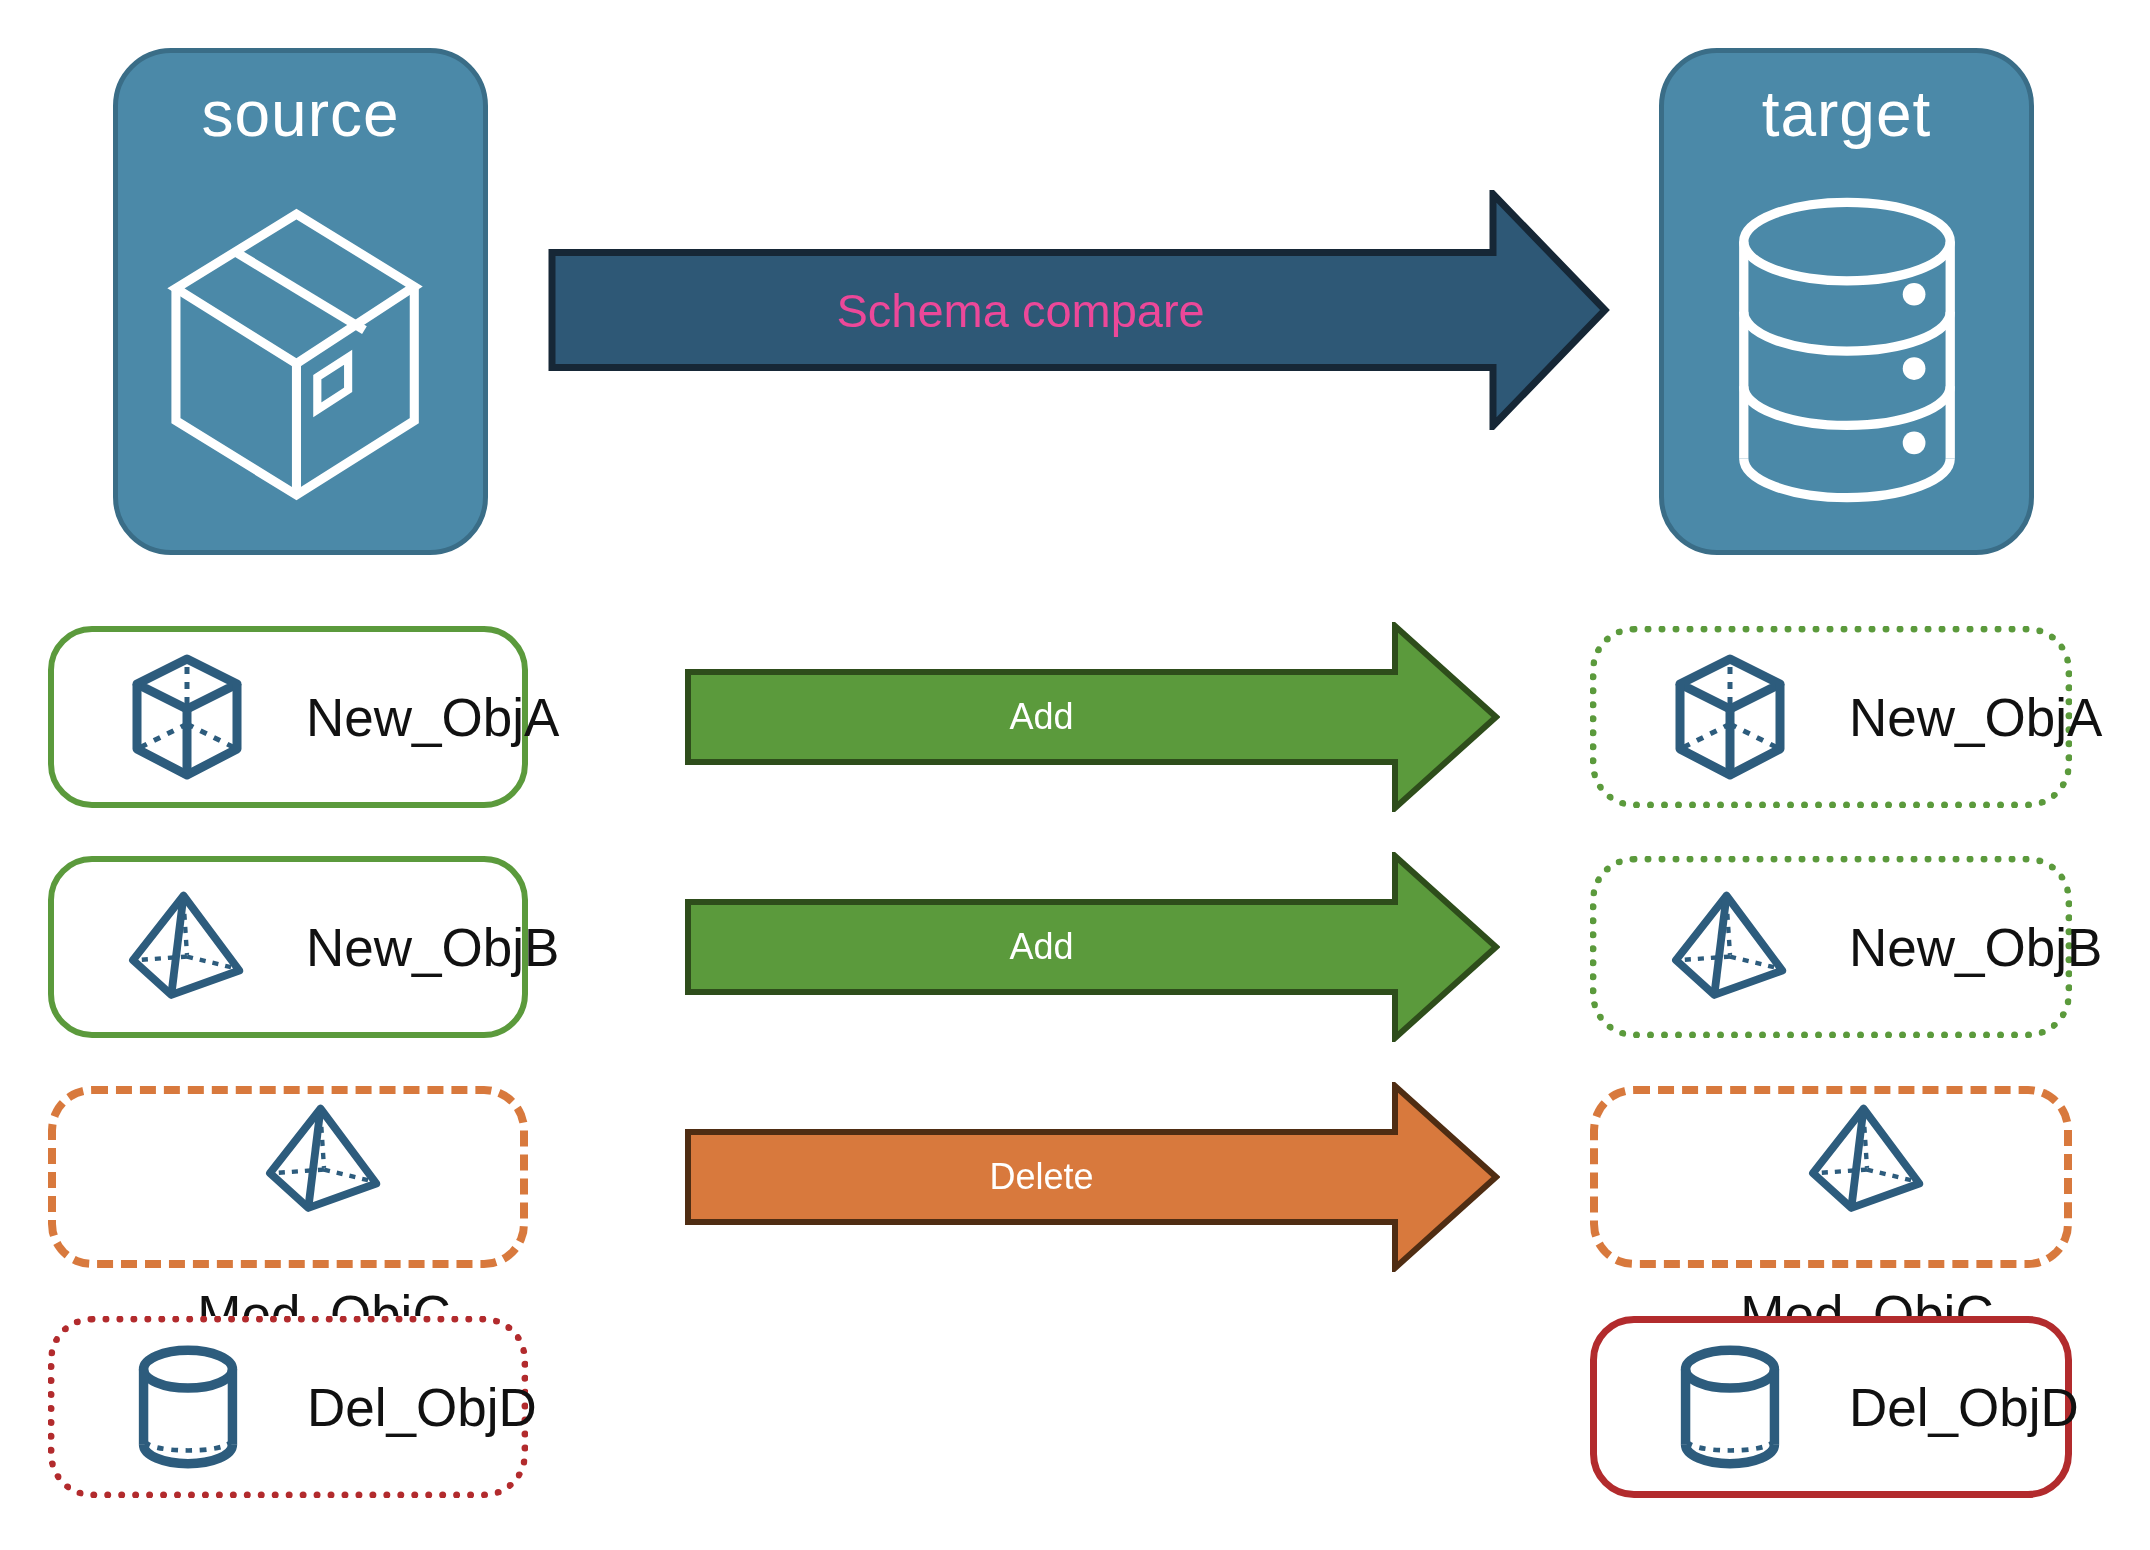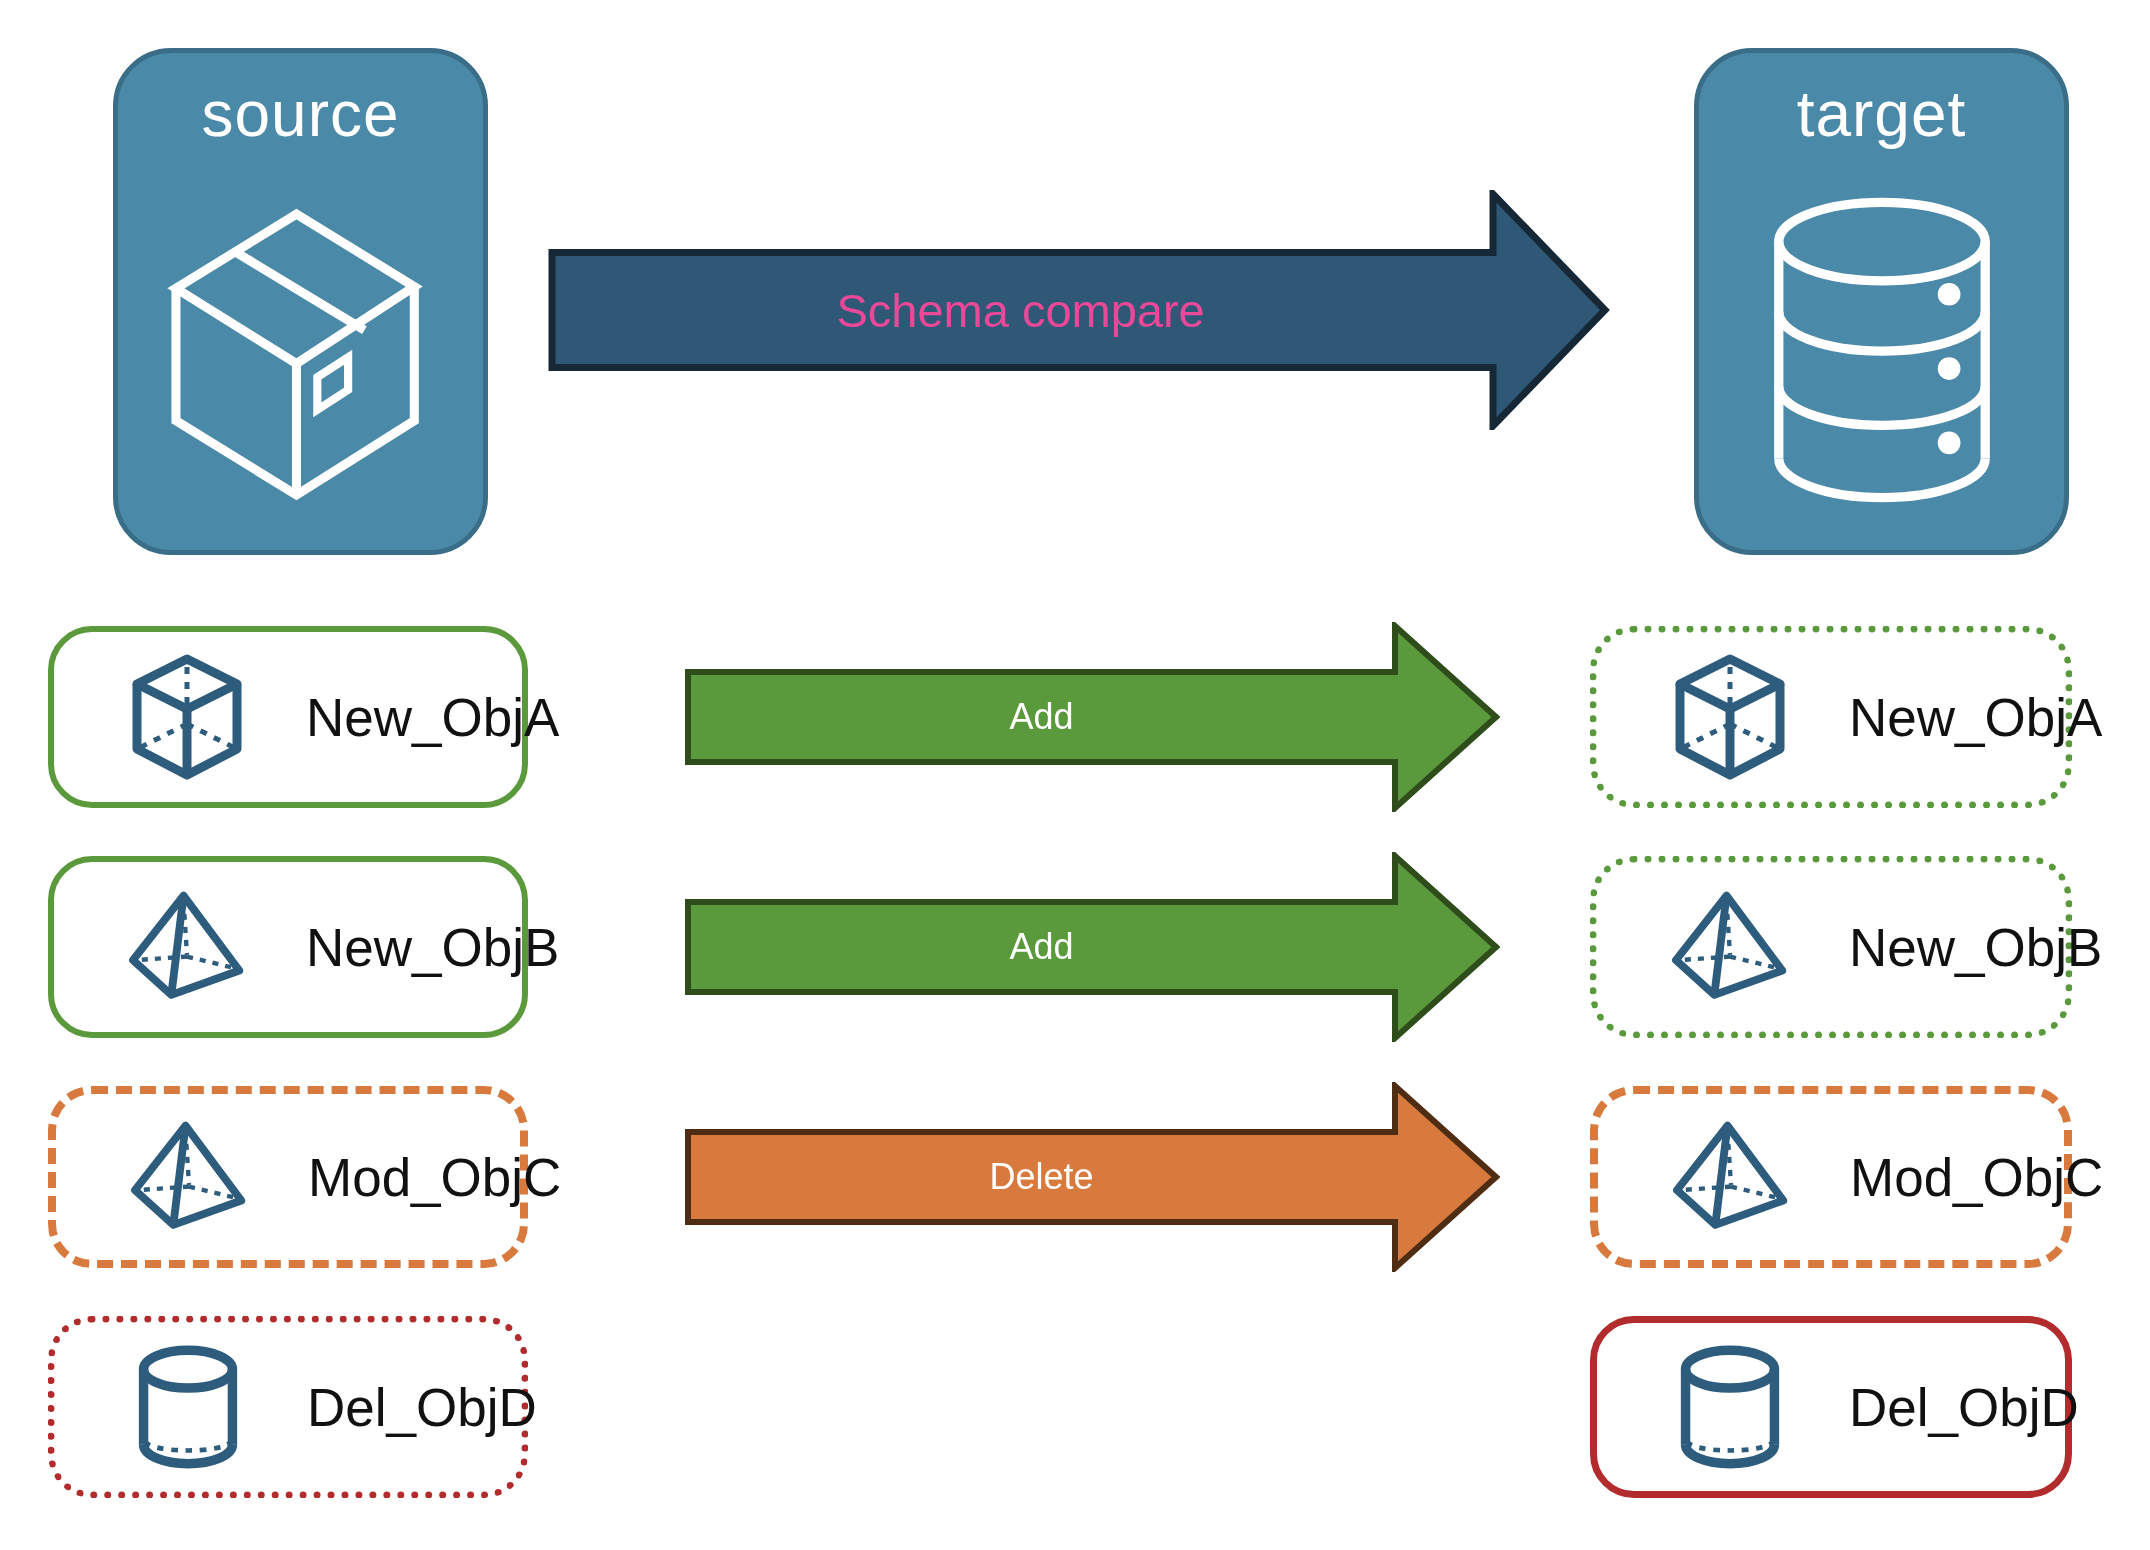--- a/index.html
+++ b/index.html
@@ -26,21 +26,21 @@
   
   .node{
     position:absolute;top:48px;width:375px;height:507px;
     background:var(--node-fill);
     border:5px solid var(--node-border);
     border-radius:58px;
     display:flex;flex-direction:column;align-items:center;
     padding-top:26px;
   }
   .node.source{left:113px;}
-  .node.target{left:1659px;margin-left:35px;}
+  .node.target{left:1659px;}
   .node-title{
     color:#ffffff;font-size:64px;font-weight:normal;line-height:1.1;
     letter-spacing:1px;
   }
   .node-icon-wrap{flex:1;display:flex;align-items:center;justify-content:center;width:100%;}
 
   
   .schema-arrow{position:absolute;left:548px;top:190px;width:1062px;height:240px;}
   .schema-arrow svg{position:absolute;inset:0;width:100%;height:100%;}
   .schema-arrow .arrow-label{
@@ -55,21 +55,21 @@
   .obj-box{
     position:absolute;top:0;height:182px;width:480px;
     border-radius:44px;background:#ffffff;
     display:flex;align-items:center;
     padding-left:72px;gap:58px;
   }
   .obj-box.src{left:48px;}
   .obj-box.tgt{left:1590px;width:482px;}
   .b-solid-green {border:6px solid var(--green);}
   .b-dotted-green{border:7px dotted var(--green);}
-  .b-dashed-orange{border:8px dashed var(--orange);}
+  .b-dashed-orange{border:8px dashed var(--orange);flex-direction:column;}
   .b-dotted-red  {border:7px dotted var(--red);}
   .b-solid-red   {border:7px solid var(--red);}
   .obj-icon{width:122px;height:132px;flex:0 0 auto;display:flex;align-items:center;justify-content:center;}
   .obj-name{font-size:53px;color:var(--ink);white-space:nowrap;}
 
   .row-arrow{position:absolute;left:685px;top:-4px;width:815px;height:190px;}
   .row-arrow svg{position:absolute;inset:0;width:100%;height:100%;}
   .row-arrow .arrow-label{
     position:absolute;left:0;top:0;height:100%;width:87.5%;
     display:flex;align-items:center;justify-content:center;

